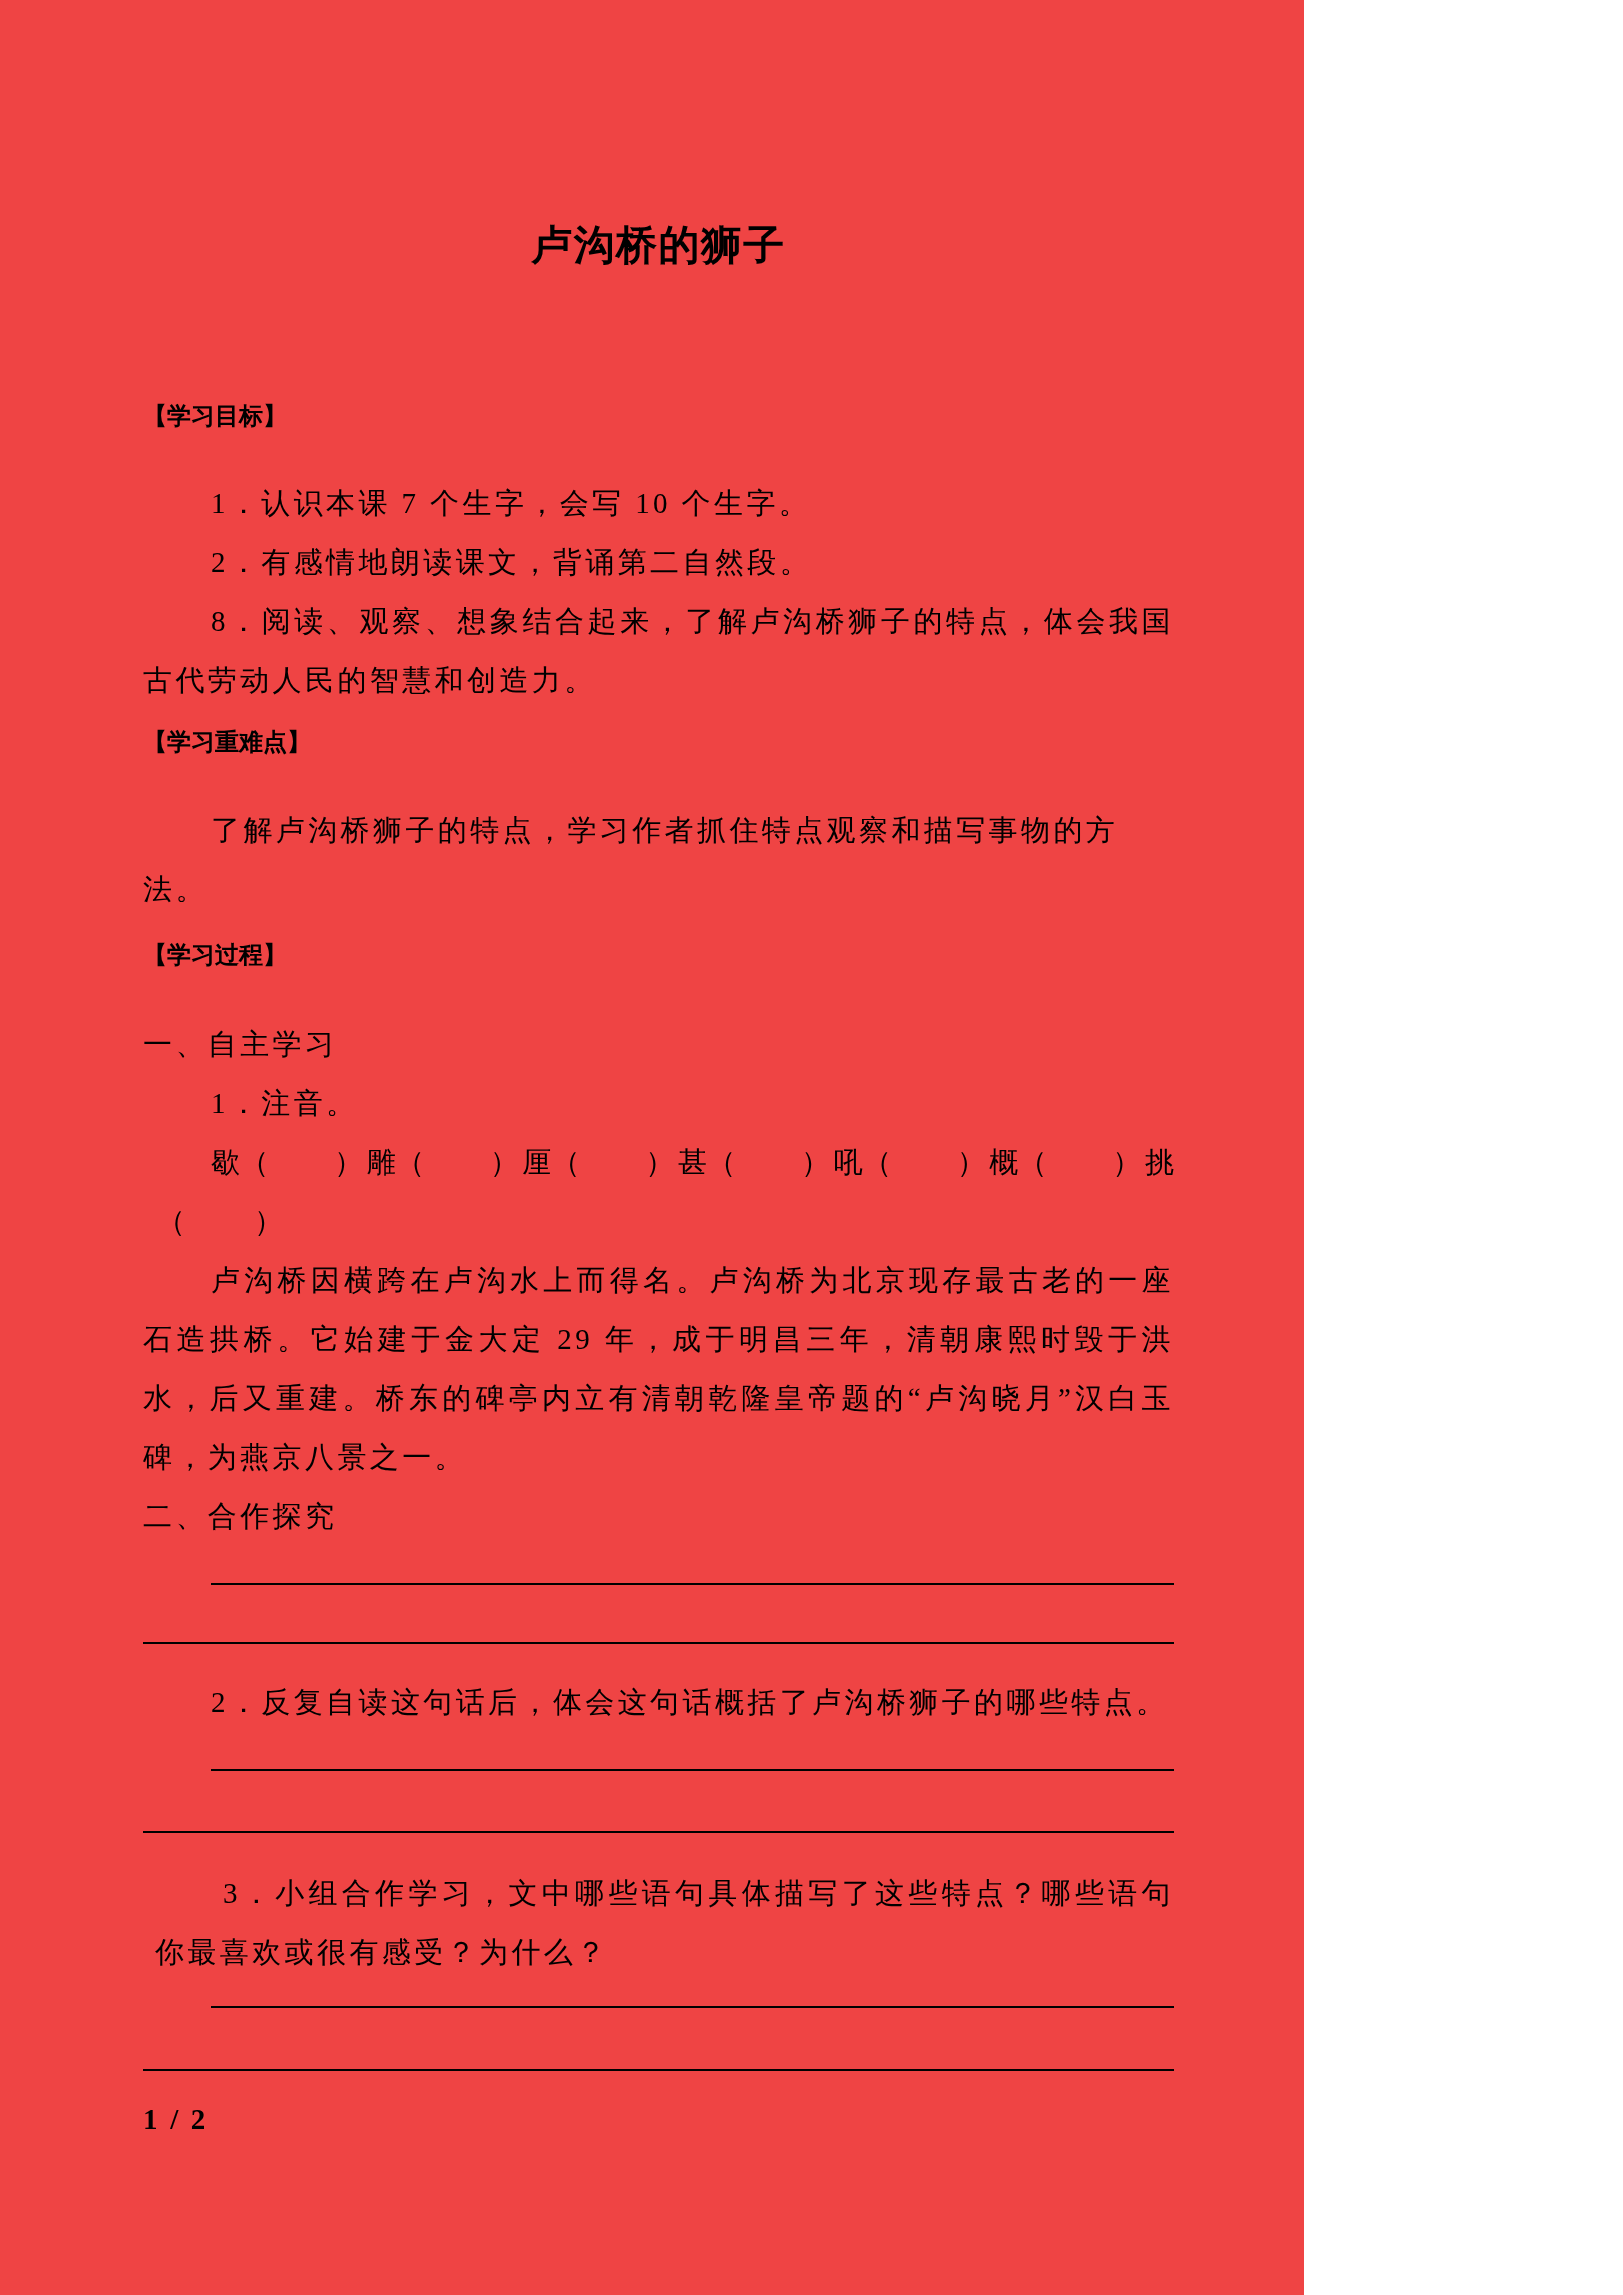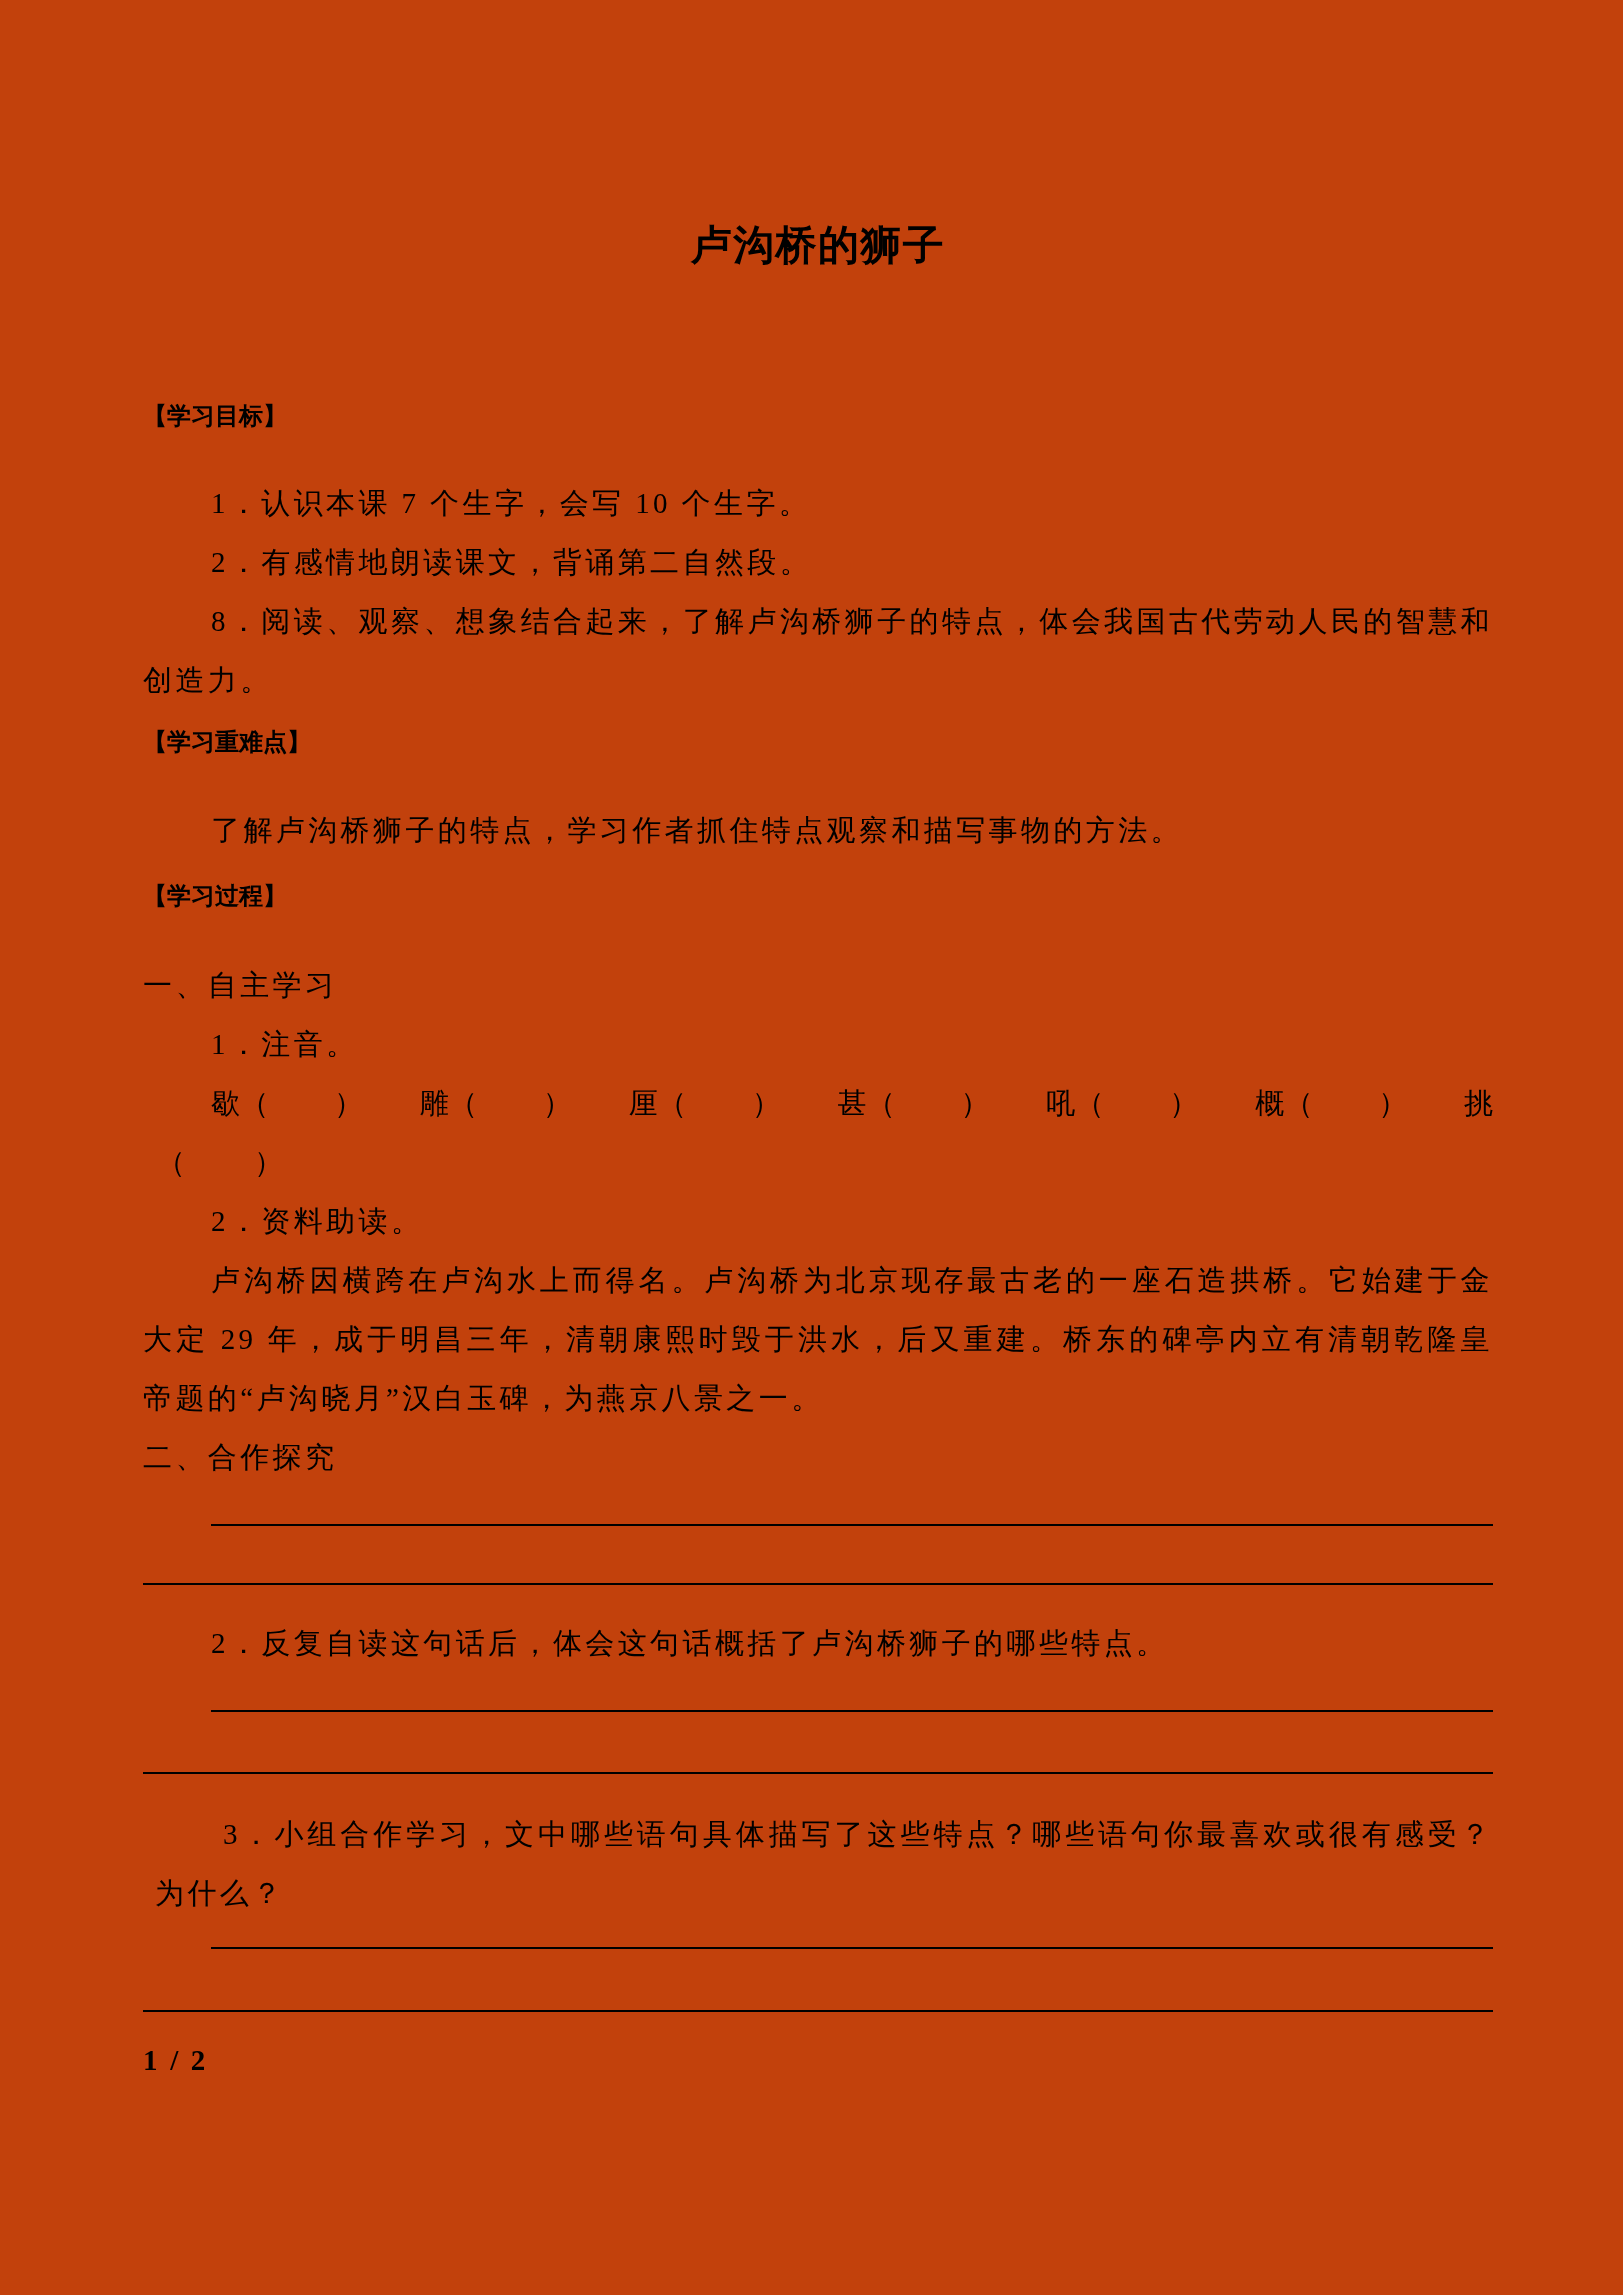--- a/index.html
+++ b/index.html
@@ -1,21 +1,21 @@
 <!DOCTYPE html>
 <html style="font-size:11px"><head>
 <meta charset="utf-8">
 <style>
   * { margin: 0; padding: 0; box-sizing: border-box; }
   html, body { background: #ffffff; }
   .page {
     position: relative;
-    width: 1623px;
+    width: 1304px;
     height: 2295px;
-    background: #c2410c;
+    background: #ef4444;
     color: #000000;
     font-family: "Liberation Serif", "DejaVu Serif", serif;
     padding: 217px 130px 8px 143px;
     overflow: hidden;
   }
   .doc-title {
     text-align: center;
     font-size: 41px;
     font-weight: bold;
     line-height: 56px;
@@ -100,21 +100,20 @@
     <span class="pinyin-item"><span>雕</span><span>（</span><span class="paren-gap"></span><span>）</span></span>
     <span class="pinyin-item"><span>厘</span><span>（</span><span class="paren-gap"></span><span>）</span></span>
     <span class="pinyin-item"><span>甚</span><span>（</span><span class="paren-gap"></span><span>）</span></span>
     <span class="pinyin-item"><span>吼</span><span>（</span><span class="paren-gap"></span><span>）</span></span>
     <span class="pinyin-item"><span>概</span><span>（</span><span class="paren-gap"></span><span>）</span></span>
     <span class="pinyin-item"><span>挑</span></span>
   </div>
 
   <p class="body-text paren-continuation"><span>（</span><span class="paren-gap"></span><span>）</span></p>
 
-  <p class="body-text indent single-line">2．资料助读。</p>
 
   <p class="body-text indent">卢沟桥因横跨在卢沟水上而得名。卢沟桥为北京现存最古老的一座石造拱桥。它始建于金大定 29 年，成于明昌三年，清朝康熙时毁于洪水，后又重建。桥东的碑亭内立有清朝乾隆皇帝题的“卢沟晓月”汉白玉碑，为燕京八景之一。</p>
 
   <p class="body-text single-line">二、合作探究</p>
 
   <div class="ans-line short line-a1"></div>
   <div class="ans-line line-a2"></div>
 
   <p class="body-text indent single-line q2">2．反复自读这句话后，体会这句话概括了卢沟桥狮子的哪些特点。</p>
   <div class="ans-line short line-b1"></div>

